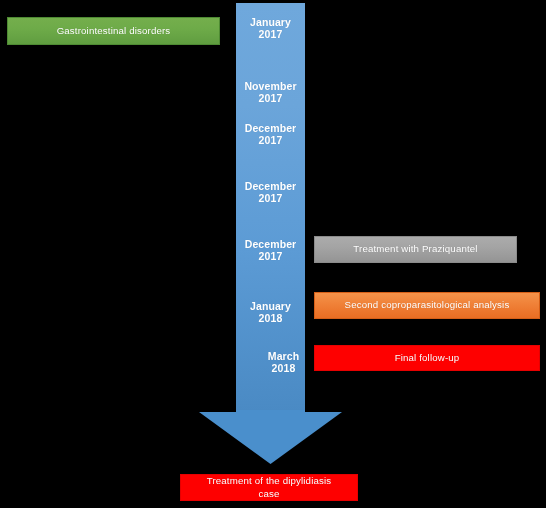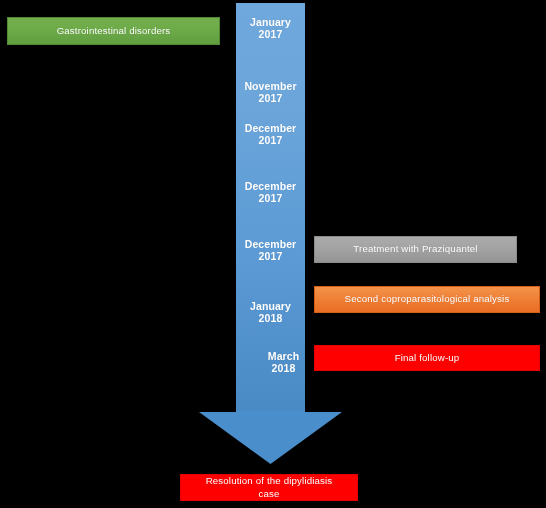--- a/index.html
+++ b/index.html
@@ -95,21 +95,21 @@
   }
 
   
   .pos-left-1 { left: 7px;  top: 17px;  width: 213px; height: 28px; }
   .pos-left-2 { left: 7px;  top: 63px;  width: 213px; height: 38px; }
   .pos-left-3 { left: 7px;  top: 115px; width: 213px; height: 42px; }
   .pos-left-4 { left: 7px;  top: 180px; width: 213px; height: 27px; }
 
   
   .pos-right-1 { left: 314px; top: 236px; width: 203px; height: 27px; }
-  .pos-right-2 { left: 314px; top: 286px; width: 226px; height: 27px; }
+  .pos-right-2 { left: 314px; top: 292px; width: 226px; height: 27px; }
   .pos-right-3 { left: 314px; top: 345px; width: 226px; height: 26px; }
 
   
   .pos-resolution { left: 180px; top: 474px; width: 178px; height: 27px; }
 </style>
 </head>
 <body>
 
 <div id="diagram">
 
@@ -158,15 +158,15 @@
 
 
 
 
   <div class="box box-gray pos-right-1">Treatment with Praziquantel</div>
 
   <div class="box box-orange pos-right-2">Second coproparasitological analysis</div>
 
   <div class="box box-red pos-right-3">Final follow-up</div>
 
-  <div class="box box-red pos-resolution">Resolution of the dipylidiasis case</div>
+  <div class="box box-red pos-resolution">Treatment of the dipylidiasis case</div>
 
 </div>
 
 </body></html>

